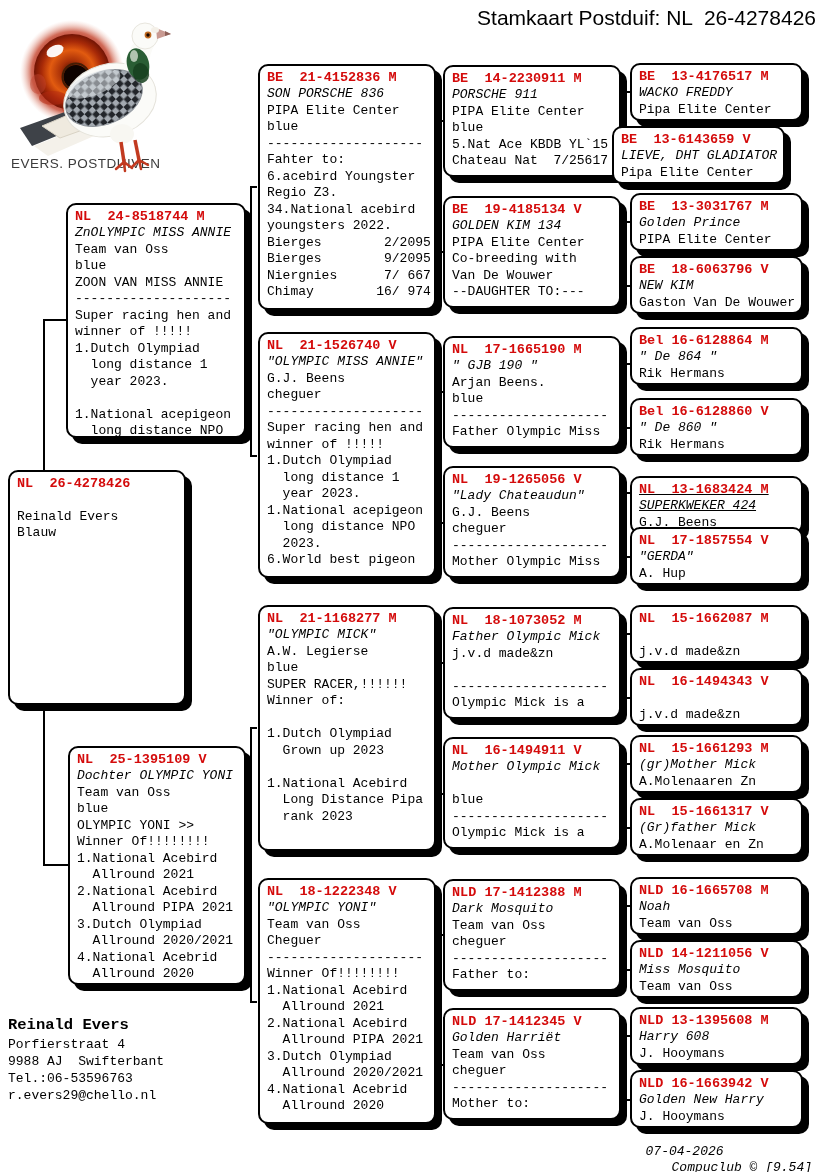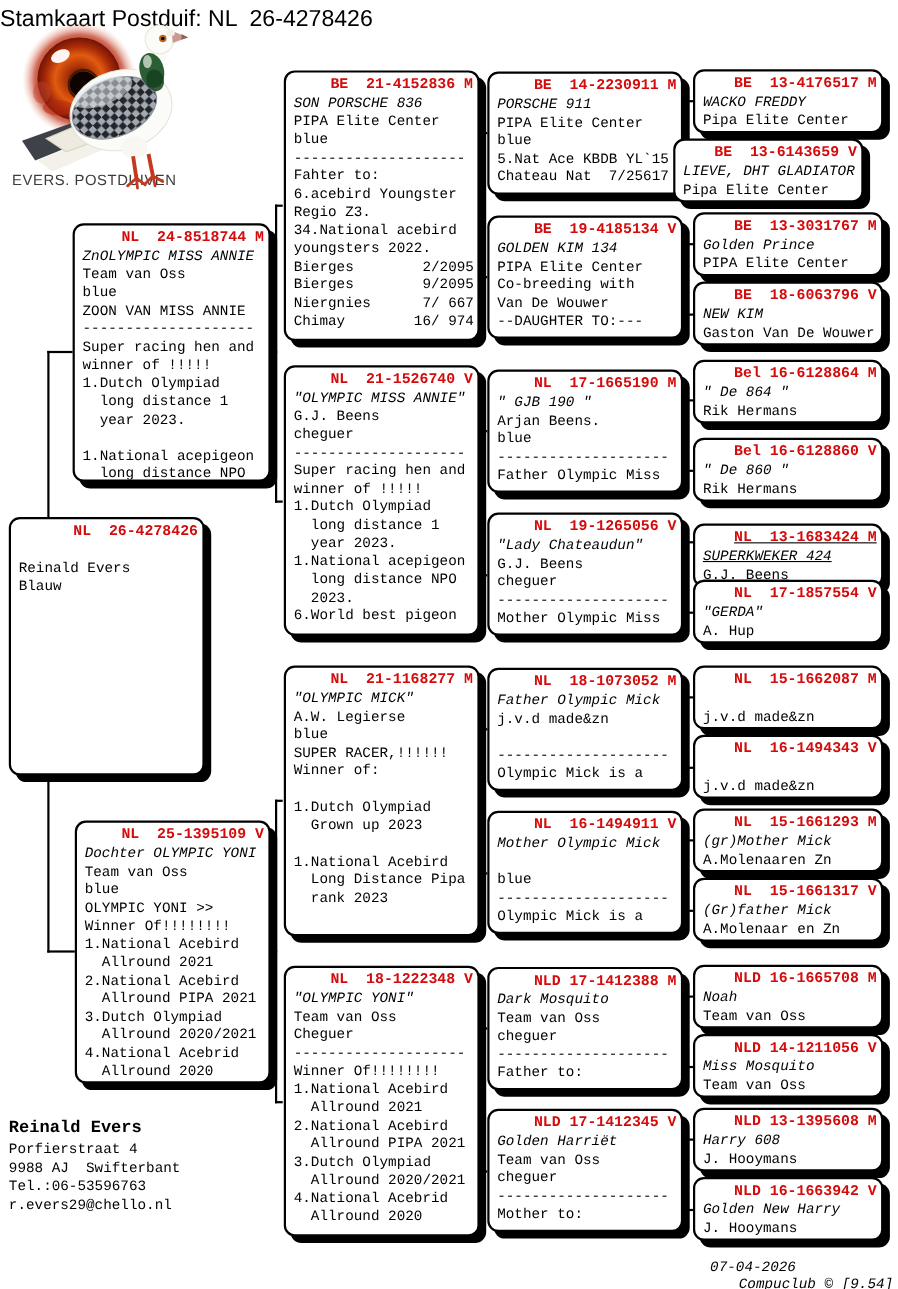--- a/index.html
+++ b/index.html
@@ -1,23 +1,23 @@
 <!DOCTYPE html>
 <html><head>
 <meta charset="utf-8">
 <style>
   html,body{margin:0;padding:0;background:#fff;}
   .page{position:relative;width:816px;height:1172px;background:#ffffff;overflow:hidden;
         font-family:"Liberation Mono",monospace;}
-  .title{position:absolute;top:4px;left:0;width:100%;text-align:left;
+  .title{position:absolute;top:4px;left:0;width:100%;text-align:right;
          font:400 21px/28px "Liberation Sans",sans-serif;color:#000;white-space:pre;}
   
   .box{position:absolute;background:#fff;border:2px solid #000;border-radius:10px;
        box-shadow:6px 6px 0 #000;padding:3px 4px 3px 7px;overflow:hidden;box-sizing:border-box;}
-  .ring{font:700 13.5px/17px "Liberation Mono",monospace;color:#d40b0b;white-space:pre;text-align:right;}
+  .ring{font:700 13.5px/17px "Liberation Mono",monospace;color:#d40b0b;white-space:pre;}
   .pname{font:italic 400 13px/16.5px "Liberation Mono",monospace;white-space:pre;min-height:16.5px;}
   .pbody{font:400 13px/16.5px "Liberation Mono",monospace;white-space:pre;}
   
   .vbr{position:absolute;width:7px;border:2px solid #000;border-right:none;box-sizing:border-box;}
   .tk{position:absolute;height:2px;background:#000;}
   .lcon{position:absolute;box-sizing:border-box;}
   
   .pigeon-svg{position:absolute;left:8px;top:16px;z-index:2;}
   .caption{position:absolute;left:11px;top:156px;z-index:1;
            font:400 13.5px/16px "Liberation Sans",sans-serif;letter-spacing:.5px;color:#3c3c3c;white-space:pre;}

